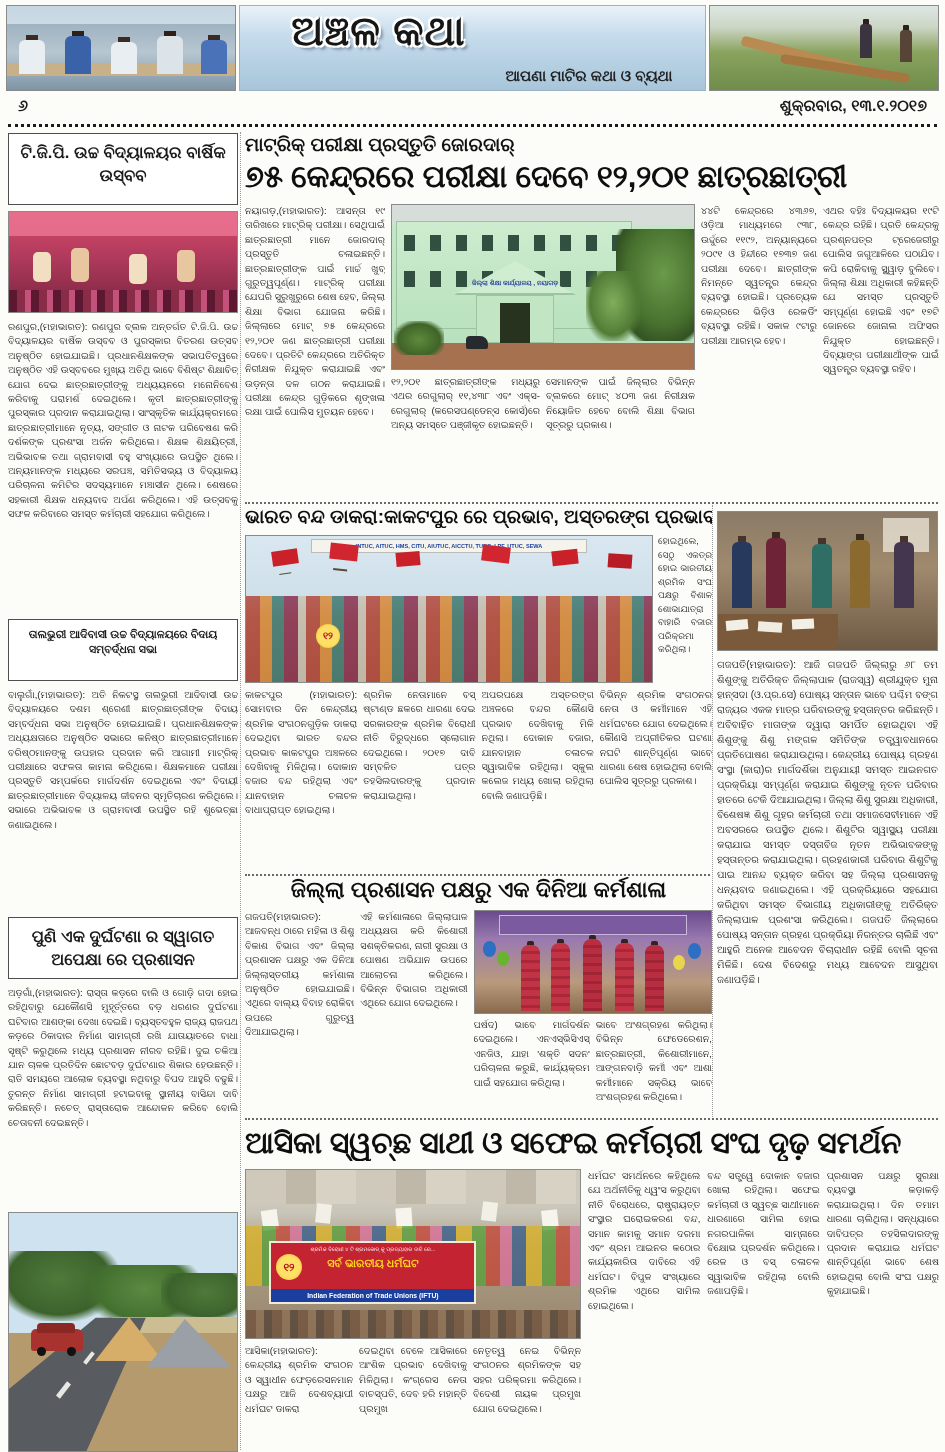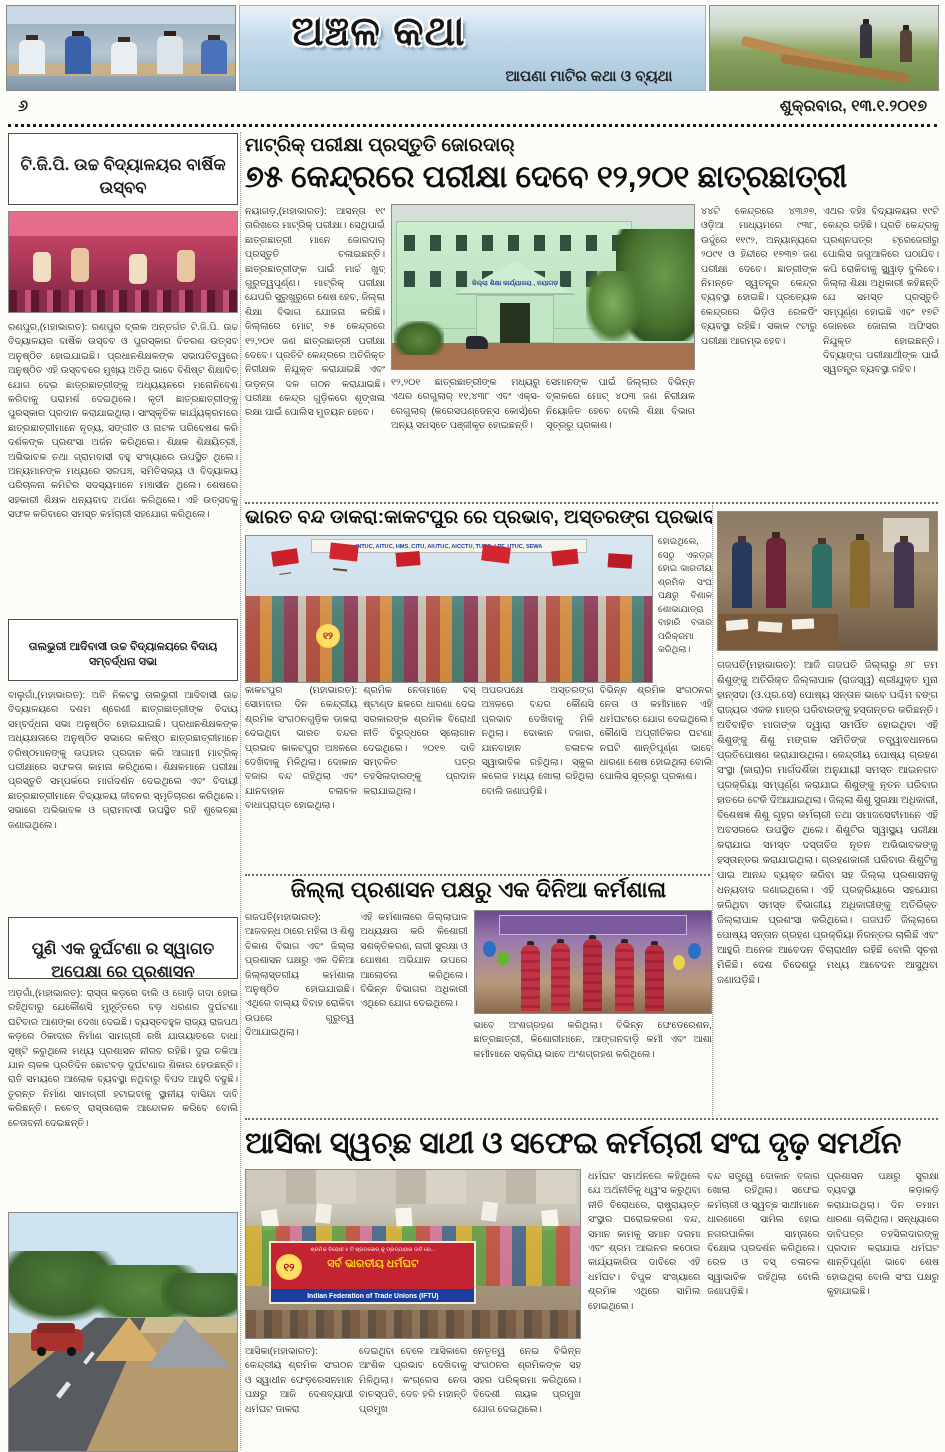--- a/index.html
+++ b/index.html
@@ -20,38 +20,38 @@
   
   .dateline { position:absolute; top:97px; left:18px; width:909px; display:flex; justify-content:space-between; font-size:16px; font-weight:bold; }
   .top-rule { position:absolute; top:124px; left:8px; width:929px; border-top:3px dotted #1b1b1b; }
 
   .vrule-left { position:absolute; left:240px; top:132px; height:1318px; border-left:1px dotted #9a9a9a; }
   .vrule-mid  { position:absolute; left:712px; top:505px; height:612px; border-left:1px dotted #9a9a9a; }
   .hrule { position:absolute; border-top:2px dotted #6a6a6a; }
 
   
   .bt { font-size:9.6px; line-height:1.5; text-align:justify; overflow:hidden; color:#1d1d1d; word-break:break-word; }
-  .boxhead { border:1.5px solid #4e4e4e; background:#fff; text-align:center; font-weight:bold; font-size:16.5px; line-height:1.4; padding:19px 4px; }
+  .boxhead { border:1.5px solid #4e4e4e; background:#fff; text-align:center; font-weight:bold; font-size:16.5px; line-height:1.4; padding:7px 4px; }
   .kicker { font-size:19px; font-weight:bold; color:#111; }
   .headline-xl { font-size:31px; font-weight:bold; color:#0e0e0e; white-space:nowrap; overflow:hidden; letter-spacing:-.3px; }
   .headline-lg { font-size:19px; font-weight:bold; color:#0e0e0e; white-space:nowrap; overflow:hidden; }
 
   
   .left-rail { position:absolute; left:8px; top:133px; width:230px; }
 
   
   .art-matric { position:absolute; left:245px; top:134px; width:694px; }
   .matric-body { display:flex; gap:6px; margin-top:9px; height:278px; }
   .m-mid { width:304px; display:flex; flex-direction:column; }
   .m-mid-cols { display:flex; gap:6px; flex:1; margin-top:5px; }
 
   
   .art-bandh { position:absolute; left:245px; top:506px; width:467px; }
   .bandh-top { display:flex; gap:5px; margin-top:7px; height:148px; }
-  .bandh-cols { display:flex; gap:6px; height:166px; }
+  .bandh-cols { display:flex; gap:6px; margin-top:5px; height:166px; }
 
   
   .art-adopt { position:absolute; left:717px; top:506px; width:221px; }
   .adopt-head { font-size:16px; font-weight:bold; text-align:center; line-height:1.45; color:#0e0e0e; }
 
   
   .art-workshop { position:absolute; left:245px; top:877px; width:467px; }
   .ws-body { display:flex; gap:6px; margin-top:7px; height:198px; }
   .ws-right { width:240px; display:flex; flex-direction:column; }
   .ws-right-cols { display:flex; gap:6px; flex:1; margin-top:4px; }
@@ -241,20 +241,21 @@
           <div class="abs" style="left:22px;top:40px;width:12px;height:15px;background:#69b42e;border-radius:50%;"></div>
           <div class="abs" style="right:10px;top:32px;width:13px;height:16px;background:#2d6fc2;border-radius:50%;"></div>
           <div class="abs" style="right:26px;top:44px;width:12px;height:15px;background:#e8d44d;border-radius:50%;"></div>
           <div class="abs" style="left:46px;top:34px;width:19px;height:66px;background:repeating-linear-gradient(180deg,#c23345 0 6px,#a8283a 6px 9px);border-radius:8px 8px 0 0;box-shadow:0 -10px 0 -6px #32241c;"></div>
           <div class="abs" style="left:76px;top:32px;width:19px;height:68px;background:repeating-linear-gradient(180deg,#c23345 0 6px,#a8283a 6px 9px);border-radius:8px 8px 0 0;box-shadow:0 -10px 0 -6px #32241c;"></div>
           <div class="abs" style="left:108px;top:28px;width:19px;height:72px;background:repeating-linear-gradient(180deg,#b82e40 0 6px,#9e2436 6px 9px);border-radius:8px 8px 0 0;box-shadow:0 -10px 0 -6px #32241c;"></div>
           <div class="abs" style="left:140px;top:32px;width:19px;height:68px;background:repeating-linear-gradient(180deg,#c23345 0 6px,#a8283a 6px 9px);border-radius:8px 8px 0 0;box-shadow:0 -10px 0 -6px #32241c;"></div>
           <div class="abs" style="left:170px;top:34px;width:19px;height:66px;background:repeating-linear-gradient(180deg,#b82e40 0 6px,#9e2436 6px 9px);border-radius:8px 8px 0 0;box-shadow:0 -10px 0 -6px #32241c;"></div>
         </div>
         <div class="ws-right-cols">
+          <div class="bt" style="flex:1;">ପର୍ଷଦ) ଭାବେ ମାର୍ଗଦର୍ଶନ ଦେଇଥିଲେ। ଏନଏସ୍‌ଭିସିଏସ୍ ଏନଜିଓ, ଯାହା 'ଶକ୍ତି ସଦନ' ପରିଚାଳନା କରୁଛି, କାର୍ଯ୍ୟକ୍ରମ ପାଇଁ ସହଯୋଗ କରିଥିଲା।</div>
           <div class="bt" style="flex:1;">ଭାବେ ଅଂଶଗ୍ରହଣ କରିଥିଲା। ବିଭିନ୍ନ ଫେଡେରେଶନ, ଛାତ୍ରଛାତ୍ରୀ, କିଶୋରୀମାନେ, ଆଙ୍ଗନବାଡ଼ି କର୍ମୀ ଏବଂ ଆଶା କର୍ମୀମାନେ ସକ୍ରିୟ ଭାବେ ଅଂଶଗ୍ରହଣ କରିଥିଲେ।</div>
         </div>
       </div>
     </div>
   </div>
 
   <div class="art-asika">
     <div class="headline-xl" style="font-size:30px;margin-top:4px;">ଆସିକା ସ୍ୱଚ୍ଛ ସାଥୀ ଓ ସଫେଇ କର୍ମଚାରୀ ସଂଘ ଦୃଢ଼ ସମର୍ଥନ</div>
 
     <div class="as-body">

